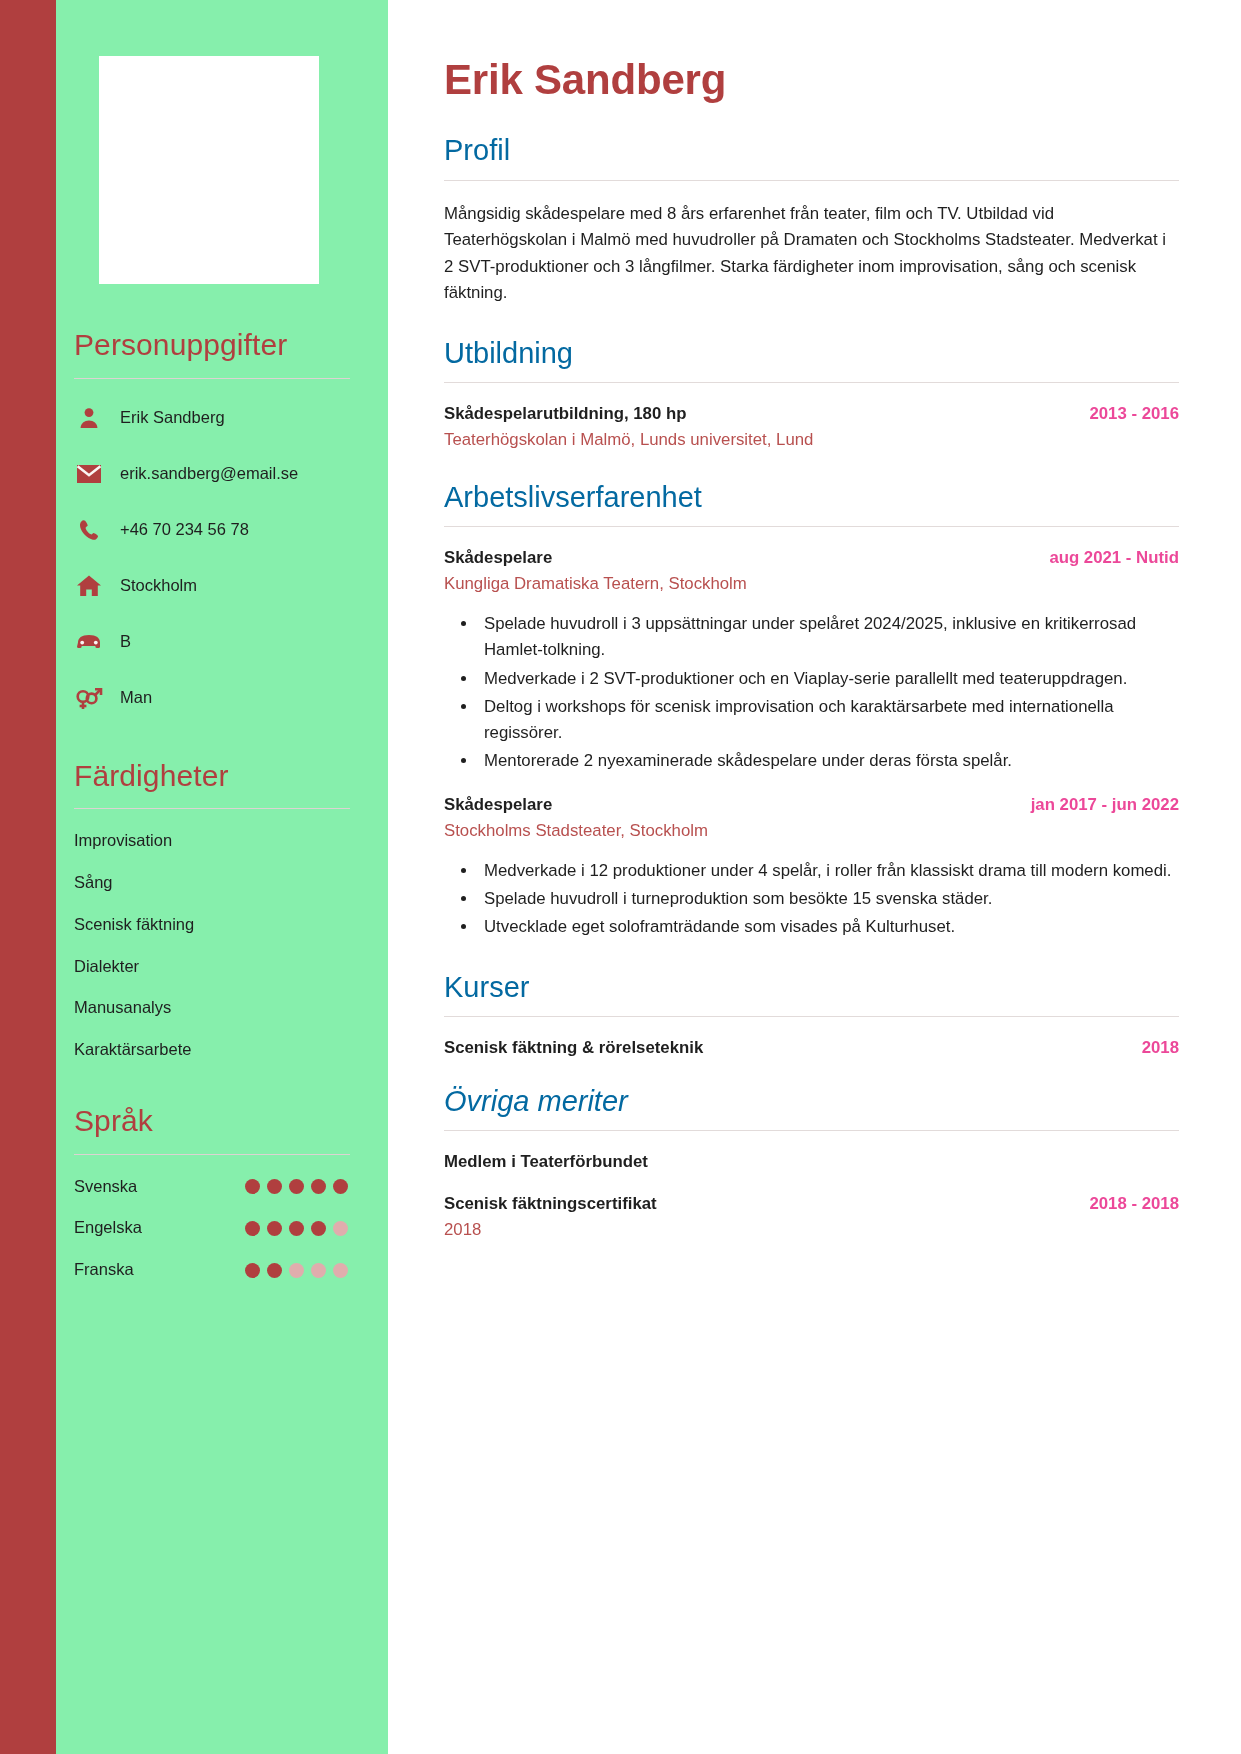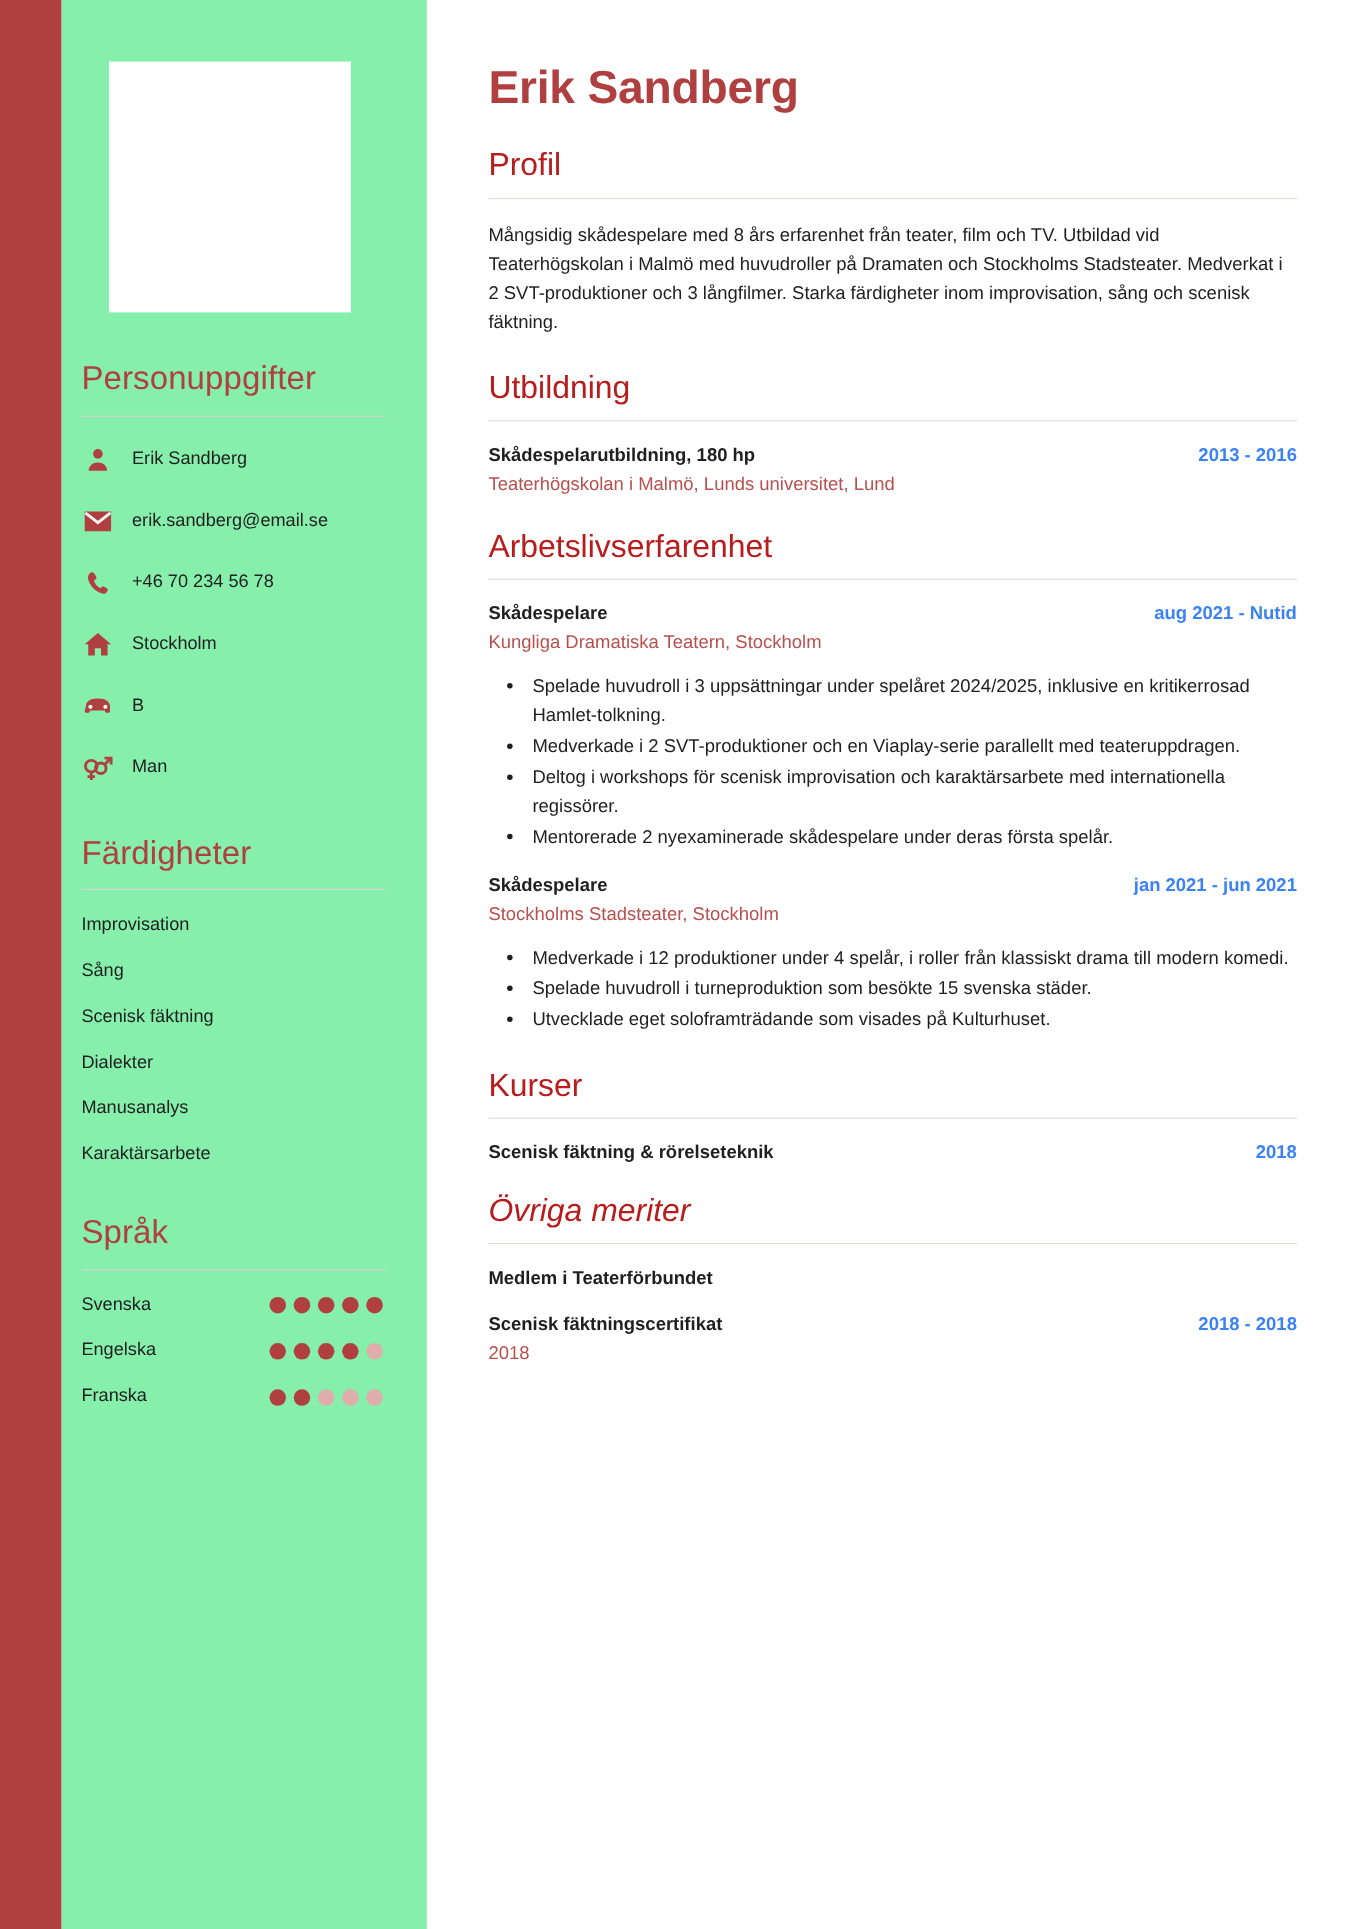--- a/index.html
+++ b/index.html
@@ -128,21 +128,21 @@
     font-size: 42px;
     font-weight: bold;
     color: #b03f3f;
     margin: 0 0 0 0;
     line-height: 1.15;
     letter-spacing: -0.2px;
   }
   .sec-h {
     font-size: 29px;
     font-weight: 400;
-    color: #b91c1c;
+    color: #0369a1;
     line-height: 1.12;
     margin: 30px 0 0 0;
   }
   .sec-h.tight { margin-top: 26px; font-style: italic; }
   .sec-rule {
     height: 1px;
     background: #e2dbda;
     margin: 13px 0 0 0;
   }
 
@@ -162,21 +162,21 @@
   }
   .entry-title {
     font-size: 16.8px;
     font-weight: bold;
     color: #1f1f1f;
     line-height: 1.3;
   }
   .entry-date {
     font-size: 16.8px;
     font-weight: bold;
-    color: #3b82f6;
+    color: #ec4899;
     white-space: nowrap;
     line-height: 1.3;
   }
   .entry-sub {
     font-size: 16.8px;
     color: #b8504f;
     margin-top: 4px;
     line-height: 1.3;
   }
   .entry-sub.plain {
@@ -362,21 +362,21 @@
         <li>Spelade huvudroll i 3 uppsättningar under spelåret 2024/2025, inklusive en kritikerrosad Hamlet-tolkning.</li>
         <li>Medverkade i 2 SVT-produktioner och en Viaplay-serie parallellt med teateruppdragen.</li>
         <li>Deltog i workshops för scenisk improvisation och karaktärsarbete med internationella regissörer.</li>
         <li>Mentorerade 2 nyexaminerade skådespelare under deras första spelår.</li>
       </ul>
     </div>
 
     <div class="entry">
       <div class="entry-head">
         <span class="entry-title">Skådespelare</span>
-        <span class="entry-date">jan 2021 - jun 2021</span>
+        <span class="entry-date">jan 2017 - jun 2022</span>
       </div>
       <div class="entry-sub">Stockholms Stadsteater, Stockholm</div>
       <ul class="bullets">
         <li>Medverkade i 12 produktioner under 4 spelår, i roller från klassiskt drama till modern komedi.</li>
         <li>Spelade huvudroll i turneproduktion som besökte 15 svenska städer.</li>
         <li>Utvecklade eget soloframträdande som visades på Kulturhuset.</li>
       </ul>
     </div>
 
     <h2 class="sec-h">Kurser</h2>

